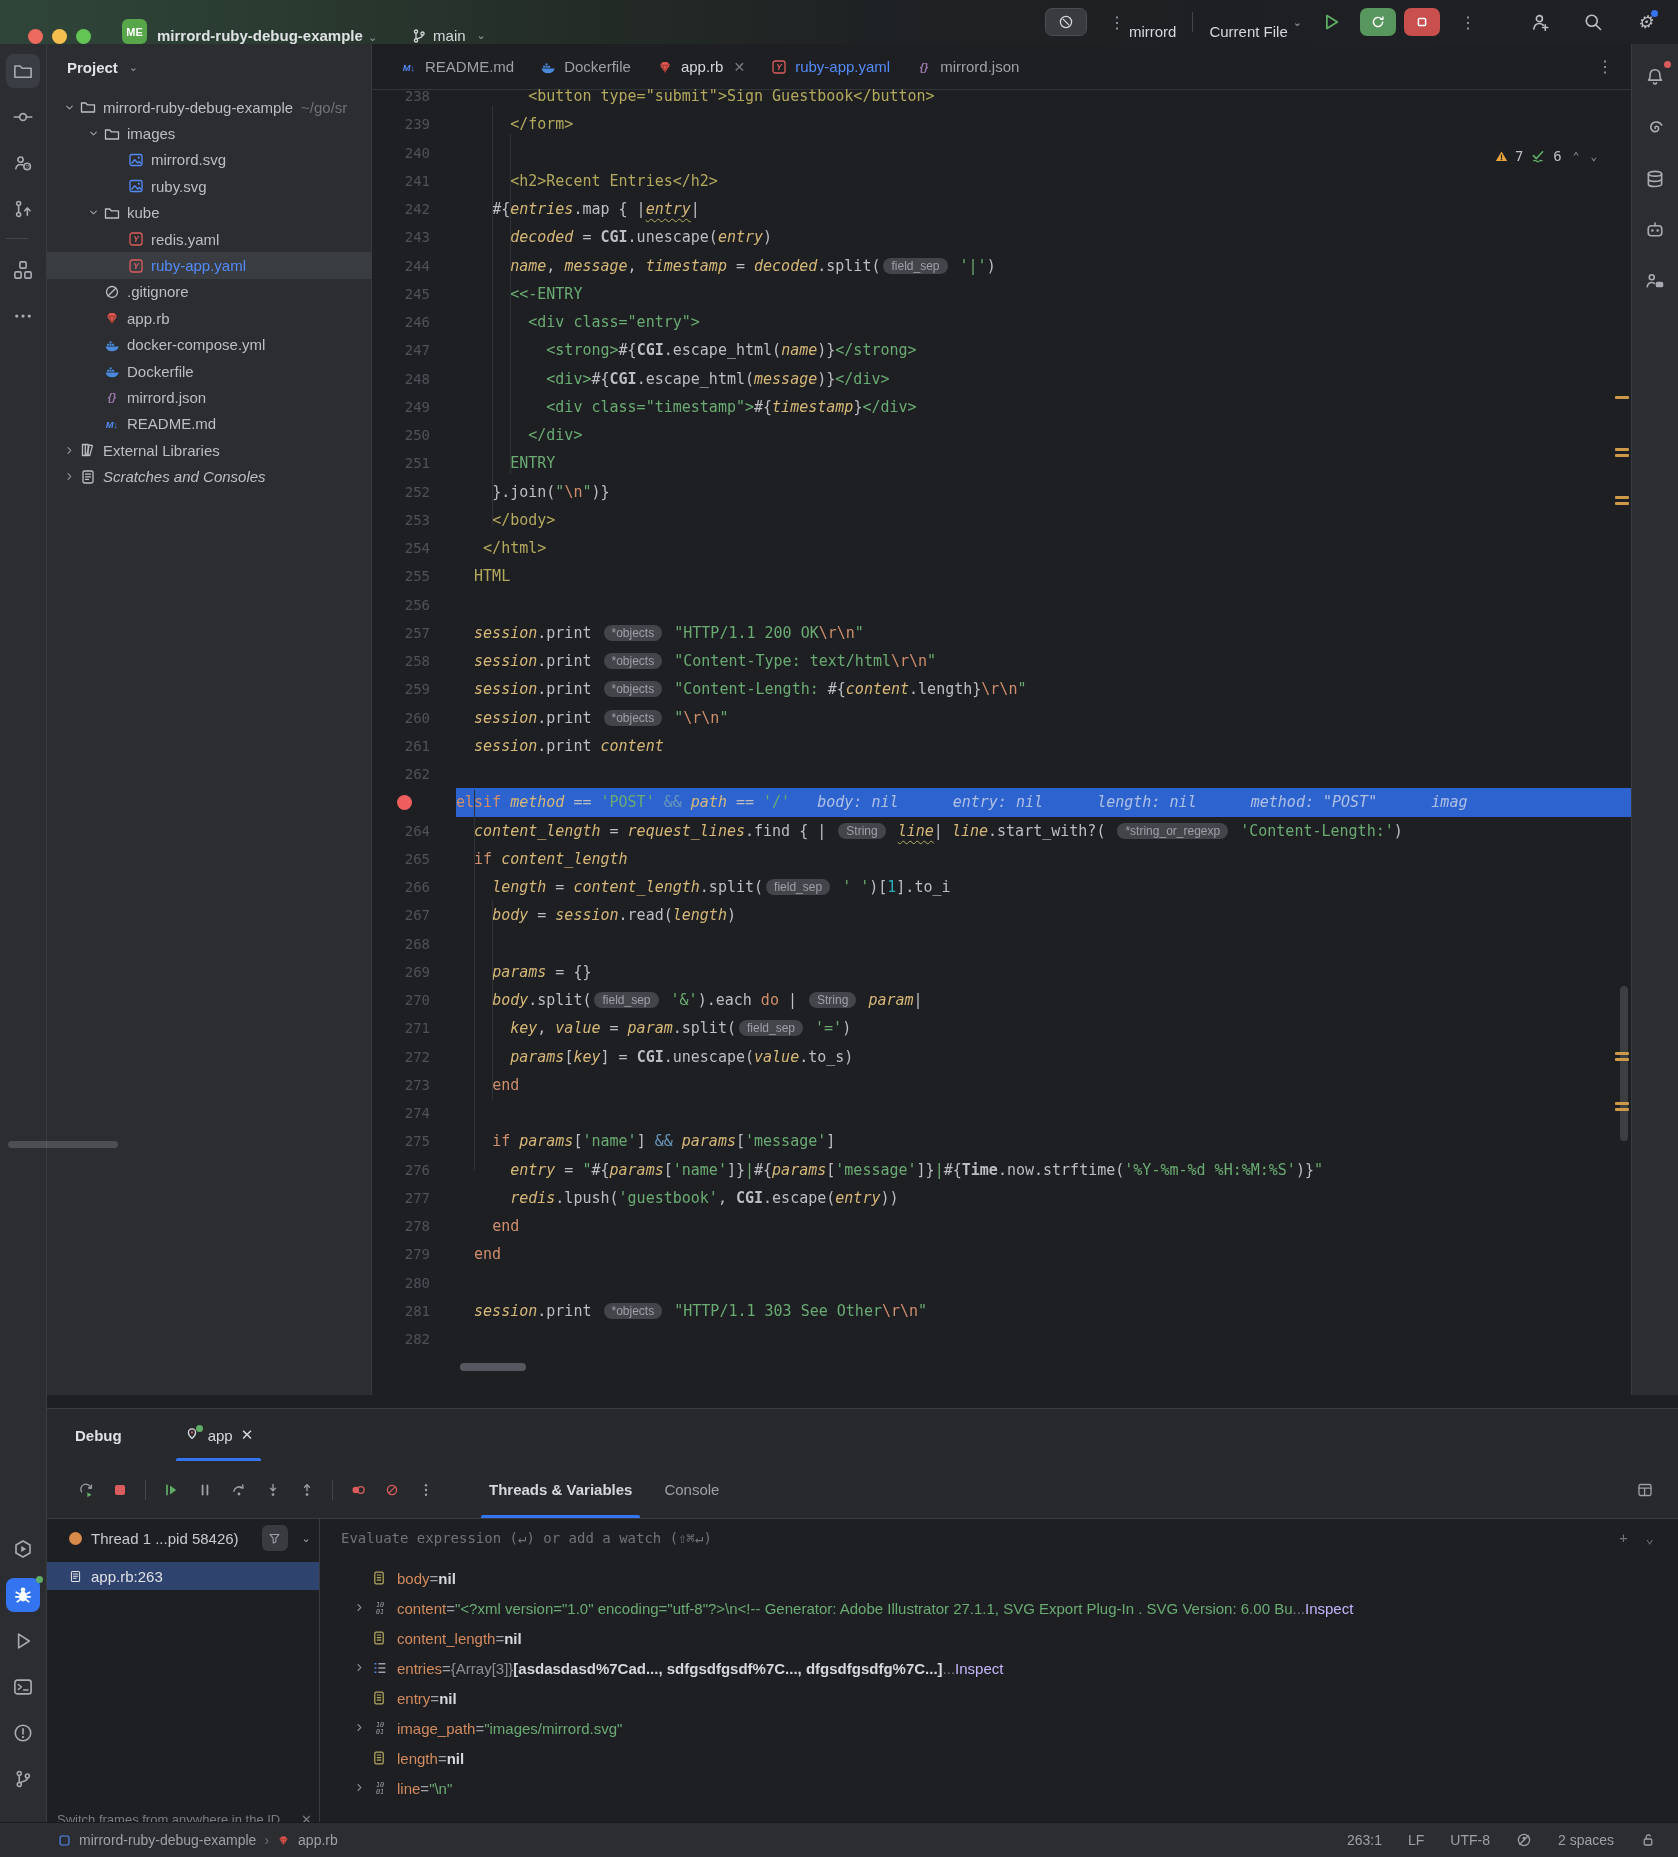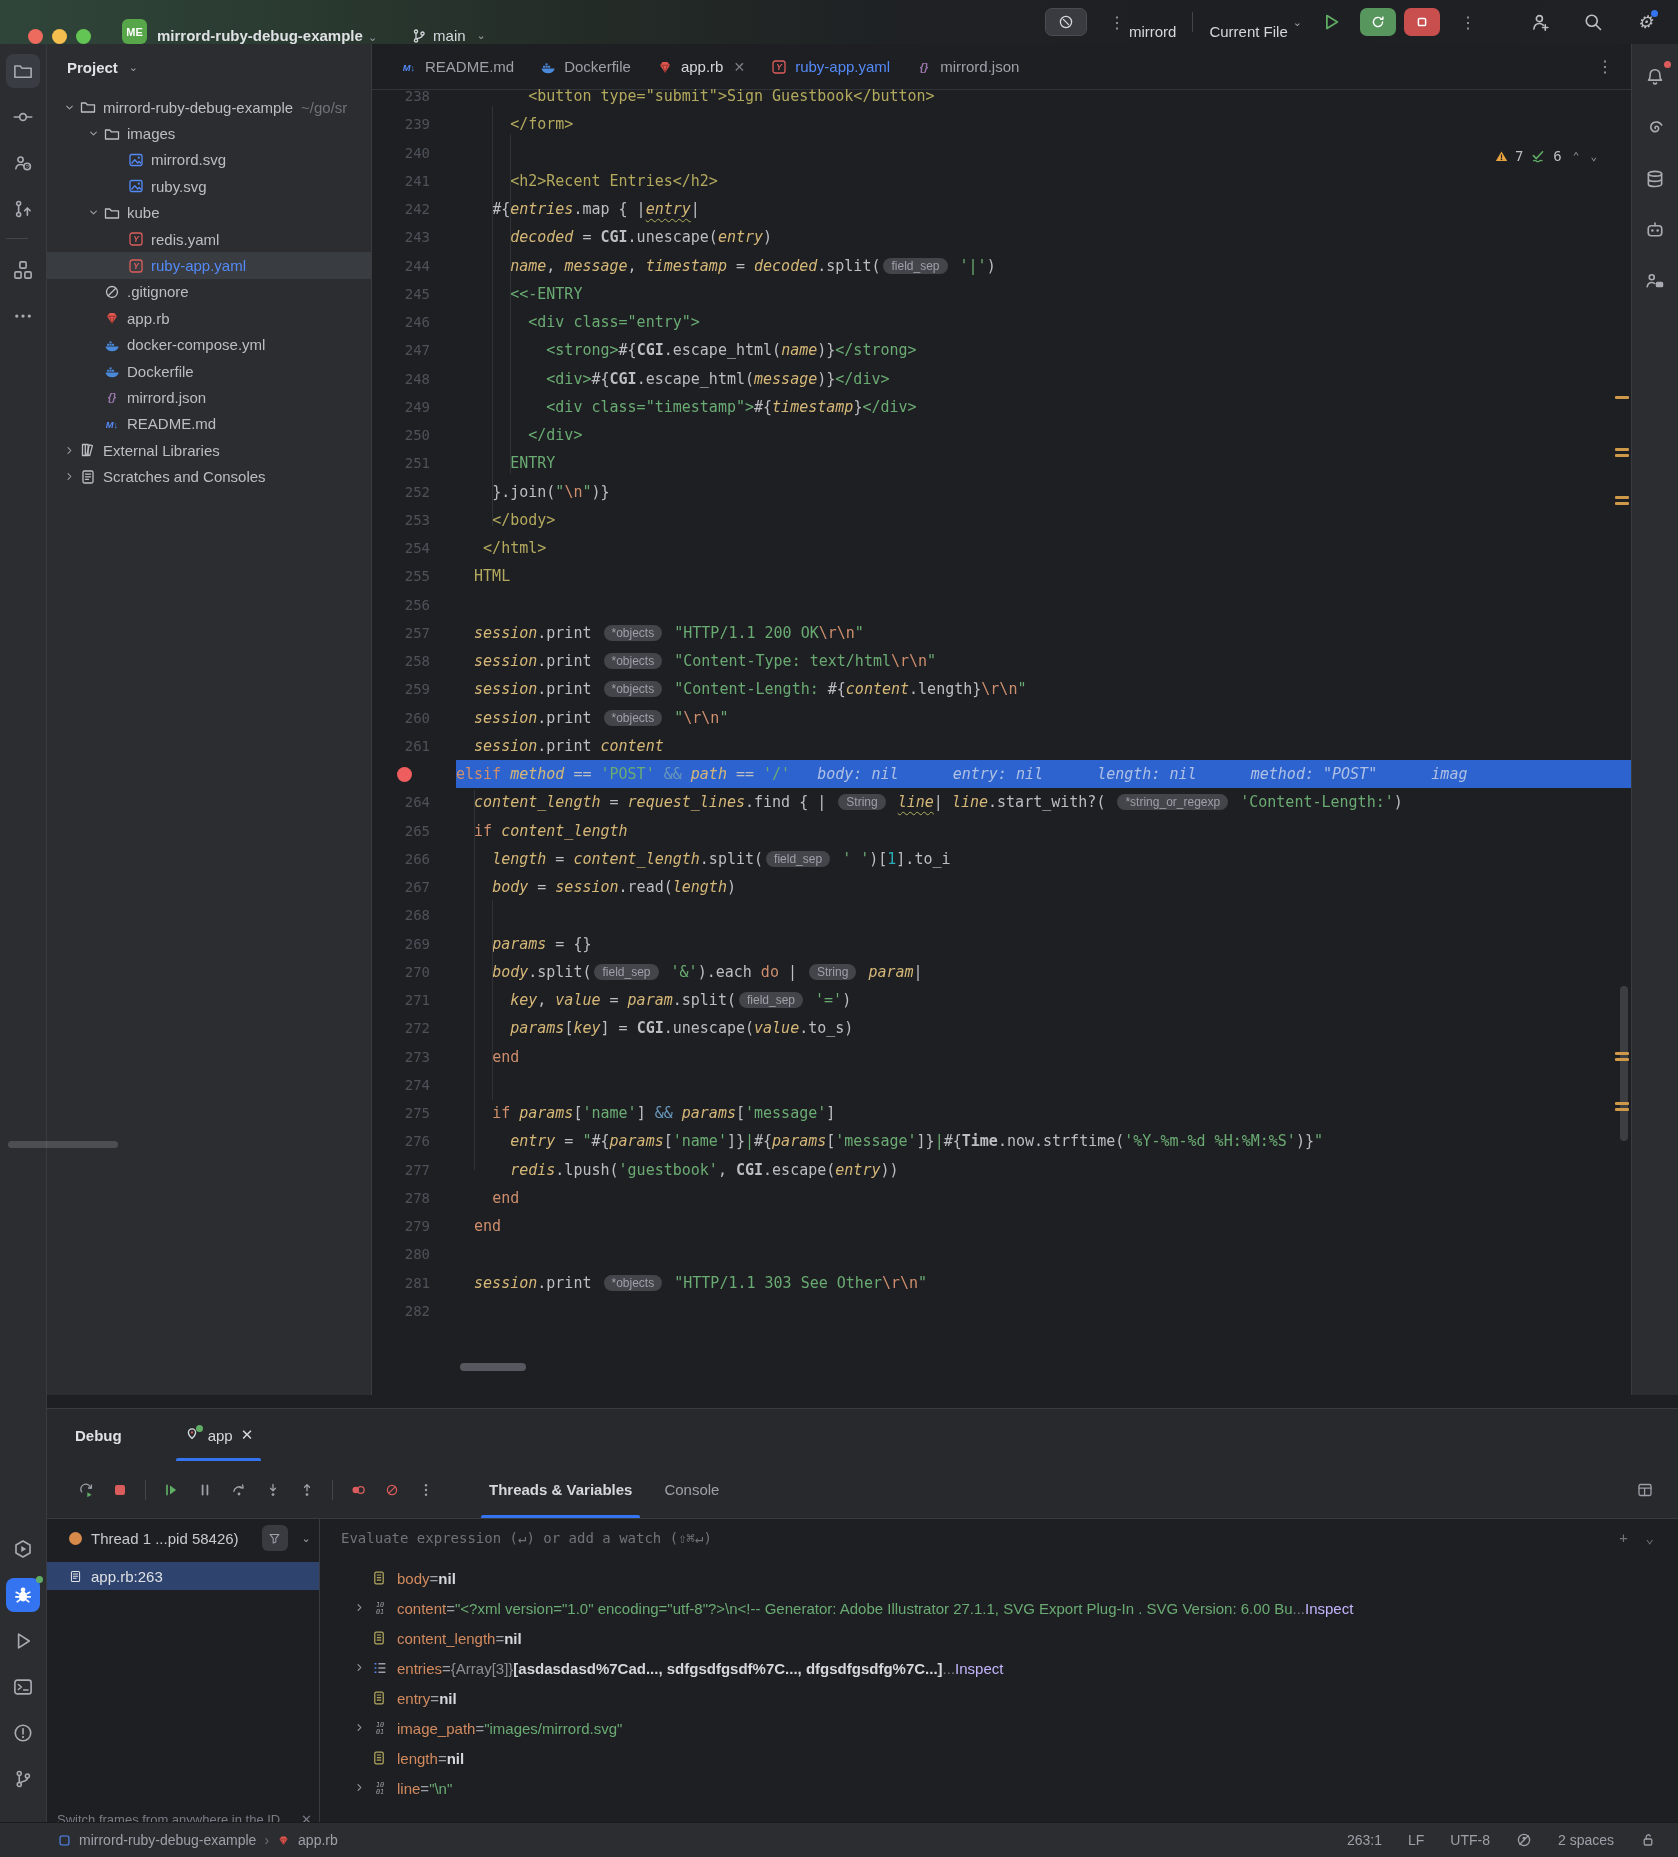--- a/index.html
+++ b/index.html
@@ -544,21 +544,21 @@
         <span class="ticon">
           <i class="ic">
             <svg viewBox="0 0 16 16">
               <path fill="none" stroke="currentColor" stroke-width="1.3" stroke-linecap="round" stroke-linejoin="round" d="M2.5 13.5v-11h2.8v11zM5.3 13.5v-11h2.8v11z"></path>
               <path fill="none" stroke="currentColor" stroke-width="1.3" stroke-linecap="round" stroke-linejoin="round" d="M9.4 2.9l3 .8-2.7 9.9-3-.8z"></path>
             </svg>
           </i>
         </span>
         <span class="tlabel">External Libraries</span>
       </div>
-      <div class="trow" style="padding-left: 14px;">
+      <div class="trow" style="padding-left: 14px; font-style: italic;">
         <span class="tchev">
           <i class="ic ic-sm">
             <svg viewBox="0 0 16 16">
               <path fill="none" stroke="currentColor" stroke-width="1.3" stroke-linecap="round" stroke-linejoin="round" d="M6.2 4.5L9.7 8l-3.5 3.5"></path>
             </svg>
           </i>
         </span>
         <span class="ticon">
           <i class="ic">
             <svg viewBox="0 0 16 16">
@@ -649,20 +649,21 @@
         <div class="cl"><span class="ln">252</span><span class="codetxt"><span>    </span><span class="tk-t">}.join(</span><span class="tk-s">"</span><span class="tk-e">\n</span><span class="tk-s">"</span><span class="tk-t">)}</span></span></div>
         <div class="cl"><span class="ln">253</span><span class="codetxt"><span>    </span><span class="tk-olv">&lt;/body&gt;</span></span></div>
         <div class="cl"><span class="ln">254</span><span class="codetxt"><span>   </span><span class="tk-olv">&lt;/html&gt;</span></span></div>
         <div class="cl"><span class="ln">255</span><span class="codetxt"><span>  </span><span class="tk-olv">HTML</span></span></div>
         <div class="cl"><span class="ln">256</span><span class="codetxt"><span></span></span></div>
         <div class="cl"><span class="ln">257</span><span class="codetxt"><span>  </span><span class="tk-v">session</span><span class="tk-t">.print </span><span class="tk-h">*objects</span><span class="tk-t"> </span><span class="tk-s">"HTTP/1.1 200 OK</span><span class="tk-e">\r\n</span><span class="tk-s">"</span></span></div>
         <div class="cl"><span class="ln">258</span><span class="codetxt"><span>  </span><span class="tk-v">session</span><span class="tk-t">.print </span><span class="tk-h">*objects</span><span class="tk-t"> </span><span class="tk-s">"Content-Type: text/html</span><span class="tk-e">\r\n</span><span class="tk-s">"</span></span></div>
         <div class="cl"><span class="ln">259</span><span class="codetxt"><span>  </span><span class="tk-v">session</span><span class="tk-t">.print </span><span class="tk-h">*objects</span><span class="tk-t"> </span><span class="tk-s">"Content-Length: </span><span class="tk-t">#{</span><span class="tk-v">content</span><span class="tk-t">.length}</span><span class="tk-e">\r\n</span><span class="tk-s">"</span></span></div>
         <div class="cl"><span class="ln">260</span><span class="codetxt"><span>  </span><span class="tk-v">session</span><span class="tk-t">.print </span><span class="tk-h">*objects</span><span class="tk-t"> </span><span class="tk-s">"</span><span class="tk-e">\r\n</span><span class="tk-s">"</span></span></div>
         <div class="cl"><span class="ln">261</span><span class="codetxt"><span>  </span><span class="tk-v">session</span><span class="tk-t">.print </span><span class="tk-v">content</span></span></div>
+        <div class="cl"><span class="ln">262</span><span class="codetxt"><span></span></span></div>
         <div class="cl bp"><span class="ln"><span class="bpdot"></span></span><span class="codetxt"><span></span><span class="tk-k">elsif </span><span class="tk-v">method</span><span class="tk-t"> == </span><span class="tk-s">'POST'</span><span class="tk-t"> </span><span class="tk-o">&amp;&amp;</span><span class="tk-t"> </span><span class="tk-v">path</span><span class="tk-t"> == </span><span class="tk-s">'/'</span><span class="tk-d">   body: nil      entry: nil      length: nil      method: "POST"      imag</span></span></div>
         <div class="cl"><span class="ln">264</span><span class="codetxt"><span>  </span><span class="tk-v">content_length</span><span class="tk-t"> = </span><span class="tk-v">request_lines</span><span class="tk-t">.find { | </span><span class="tk-h">String</span><span class="tk-t"> </span><span class="tk-vu">line</span><span class="tk-t">| </span><span class="tk-v">line</span><span class="tk-t">.start_with?( </span><span class="tk-h">*string_or_regexp</span><span class="tk-t"> </span><span class="tk-s">'Content-Length:'</span><span class="tk-t">)</span></span></div>
         <div class="cl"><span class="ln">265</span><span class="codetxt"><span>  </span><span class="tk-k">if </span><span class="tk-v">content_length</span></span></div>
         <div class="cl"><span class="ln">266</span><span class="codetxt"><span>    </span><span class="tk-v">length</span><span class="tk-t"> = </span><span class="tk-v">content_length</span><span class="tk-t">.split(</span><span class="tk-h">field_sep</span><span class="tk-t"> </span><span class="tk-s">' '</span><span class="tk-t">)[</span><span class="tk-n">1</span><span class="tk-t">].to_i</span></span></div>
         <div class="cl"><span class="ln">267</span><span class="codetxt"><span>    </span><span class="tk-v">body</span><span class="tk-t"> = </span><span class="tk-v">session</span><span class="tk-t">.read(</span><span class="tk-v">length</span><span class="tk-t">)</span></span></div>
         <div class="cl"><span class="ln">268</span><span class="codetxt"><span></span></span></div>
         <div class="cl"><span class="ln">269</span><span class="codetxt"><span>    </span><span class="tk-v">params</span><span class="tk-t"> = {}</span></span></div>
         <div class="cl"><span class="ln">270</span><span class="codetxt"><span>    </span><span class="tk-v">body</span><span class="tk-t">.split(</span><span class="tk-h">field_sep</span><span class="tk-t"> </span><span class="tk-s">'&amp;'</span><span class="tk-t">).each </span><span class="tk-k">do</span><span class="tk-t"> | </span><span class="tk-h">String</span><span class="tk-t"> </span><span class="tk-v">param</span><span class="tk-t">|</span></span></div>
         <div class="cl"><span class="ln">271</span><span class="codetxt"><span>      </span><span class="tk-v">key</span><span class="tk-t">, </span><span class="tk-v">value</span><span class="tk-t"> = </span><span class="tk-v">param</span><span class="tk-t">.split(</span><span class="tk-h">field_sep</span><span class="tk-t"> </span><span class="tk-s">'='</span><span class="tk-t">)</span></span></div>
         <div class="cl"><span class="ln">272</span><span class="codetxt"><span>      </span><span class="tk-v">params</span><span class="tk-t">[</span><span class="tk-v">key</span><span class="tk-t">] = </span><span class="tk-c">CGI</span><span class="tk-t">.unescape(</span><span class="tk-v">value</span><span class="tk-t">.to_s)</span></span></div>

